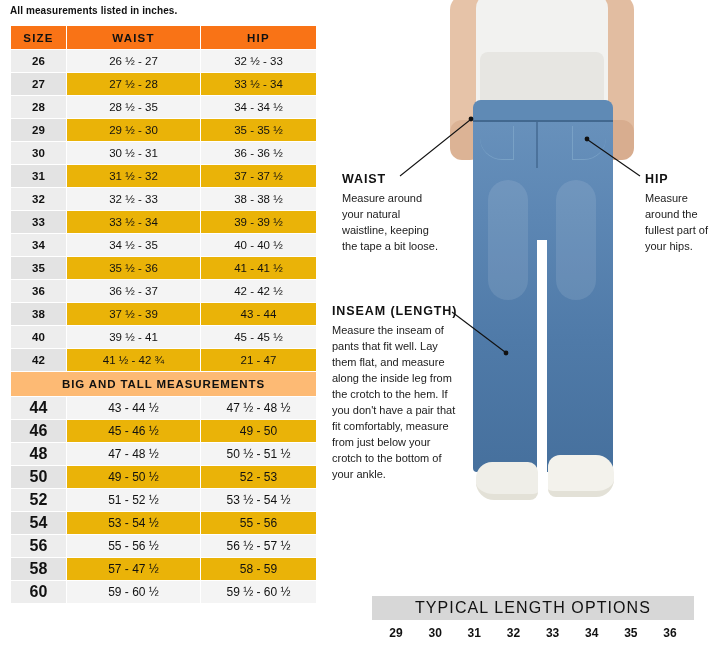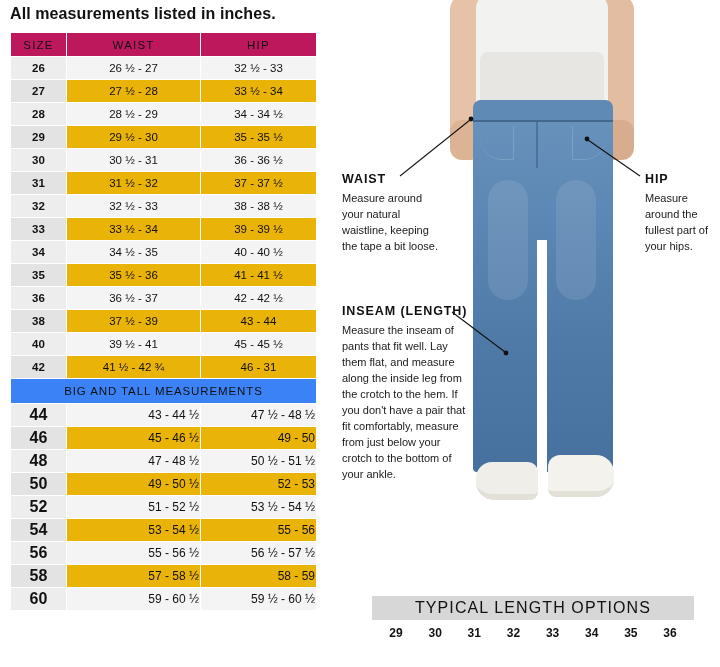--- a/index.html
+++ b/index.html
@@ -18,40 +18,40 @@
   }
 
   
   .left-col {
     position: absolute;
     left: 0; top: 0;
     width: 330px;
     height: 667px;
   }
   .intro-note {
-    font-size: 16px;
+    font-size: 10px;
     font-weight: bold;
     margin: 5px 0 9px 10px;
     letter-spacing: 0.1px;
   }
   table.sizetable {
     border-collapse: collapse;
     width: 306px;
     margin-left: 10px;
     table-layout: fixed;
   }
   table.sizetable td, table.sizetable th {
     border: 1px solid #ffffff;
     text-align: center;
     vertical-align: middle;
     font-size: 11.5px;
   }
   .hdr-cell {
-    background: #be185d;
-    font-weight: normal;
+    background: #f97316;
+    font-weight: bold;
     font-size: 11.5px;
     letter-spacing: 1.2px;
     height: 24px;
     padding: 2px 0;
   }
   .col-size { width: 56px; }
   .col-waist { width: 134px; }
   .col-hip { width: 116px; }
 
   td.size-cell {
@@ -63,28 +63,28 @@
   td.val-cell {
     background: #f4f4f4;
     height: 23px;
     font-size: 12px;
     margin-left: 47px;
   }
   tr.alt td.size-cell { background: #e3e3e3; }
   tr.alt td.val-cell { background: #eab308; }
 
   .bigtall-row td {
-    background: #3b82f6;
-    font-weight: normal;
+    background: #fdba74;
+    font-weight: bold;
     letter-spacing: 0.9px;
     font-size: 12.5px;
     height: 25px;
   }
   tr.bt td.size-cell { font-size: 16px; }
-  tr.bt td.val-cell { font-size: 12px; text-align: right; }
+  tr.bt td.val-cell { font-size: 12px; }
 
   
   .photo-area {
     position: absolute;
     left: 330px; top: 0;
     width: 390px; height: 667px;
     overflow: hidden;
   }
   .photo-bg {
     position: absolute;
@@ -224,21 +224,21 @@
     letter-spacing: 0.9px;
     margin-bottom: 4px;
   }
   .callout-body {
     font-size: 11px;
     line-height: 16px;
     color: #1a1a1a;
   }
   .c-waist { left: 342px; top: 172px; width: 100px; }
   .c-hip   { left: 645px; top: 172px; width: 80px; }
-  .c-inseam{ left: 342px; top: 304px; width: 128px; }
+  .c-inseam{ left: 332px; top: 304px; width: 128px; }
 
   .leader { position: absolute; }
 
   
   .lengths-bar {
     position: absolute;
     left: 372px; top: 596px;
     width: 322px; height: 24px;
     background: #d7d7d7;
     display: flex;
@@ -288,21 +288,21 @@
           <td class="val-cell">26 ½ - 27</td>
           <td class="val-cell">32 ½ - 33</td>
         </tr>
         <tr class="alt">
           <td class="size-cell">27</td>
           <td class="val-cell">27 ½ - 28</td>
           <td class="val-cell">33 ½ - 34</td>
         </tr>
         <tr>
           <td class="size-cell">28</td>
-          <td class="val-cell">28 ½ - 29</td>
+          <td class="val-cell">28 ½ - 35</td>
           <td class="val-cell">34 - 34 ½</td>
         </tr>
         <tr class="alt">
           <td class="size-cell">29</td>
           <td class="val-cell">29 ½ - 30</td>
           <td class="val-cell">35 - 35 ½</td>
         </tr>
         <tr>
           <td class="size-cell">30</td>
           <td class="val-cell">30 ½ - 31</td>
@@ -344,21 +344,21 @@
           <td class="val-cell">43 - 44</td>
         </tr>
         <tr>
           <td class="size-cell">40</td>
           <td class="val-cell">39 ½ - 41</td>
           <td class="val-cell">45 - 45 ½</td>
         </tr>
         <tr class="alt">
           <td class="size-cell">42</td>
           <td class="val-cell">41 ½ - 42 ¾</td>
-          <td class="val-cell">46 - 31</td>
+          <td class="val-cell">21 - 47</td>
         </tr>
 
         <tr class="bigtall-row">
           <td colspan="3">BIG AND TALL MEASUREMENTS</td>
         </tr>
 
         <tr class="bt">
           <td class="size-cell">44</td>
           <td class="val-cell">43 - 44 ½</td>
           <td class="val-cell">47 ½ - 48 ½</td>
@@ -388,21 +388,21 @@
           <td class="val-cell">53 - 54 ½</td>
           <td class="val-cell">55 - 56</td>
         </tr>
         <tr class="bt">
           <td class="size-cell">56</td>
           <td class="val-cell">55 - 56 ½</td>
           <td class="val-cell">56 ½ - 57 ½</td>
         </tr>
         <tr class="bt alt">
           <td class="size-cell">58</td>
-          <td class="val-cell">57 - 58 ½</td>
+          <td class="val-cell">57 - 47 ½</td>
           <td class="val-cell">58 - 59</td>
         </tr>
         <tr class="bt">
           <td class="size-cell">60</td>
           <td class="val-cell">59 - 60 ½</td>
           <td class="val-cell">59 ½ - 60 ½</td>
         </tr>
       </tbody>
     </table>
   </div>

